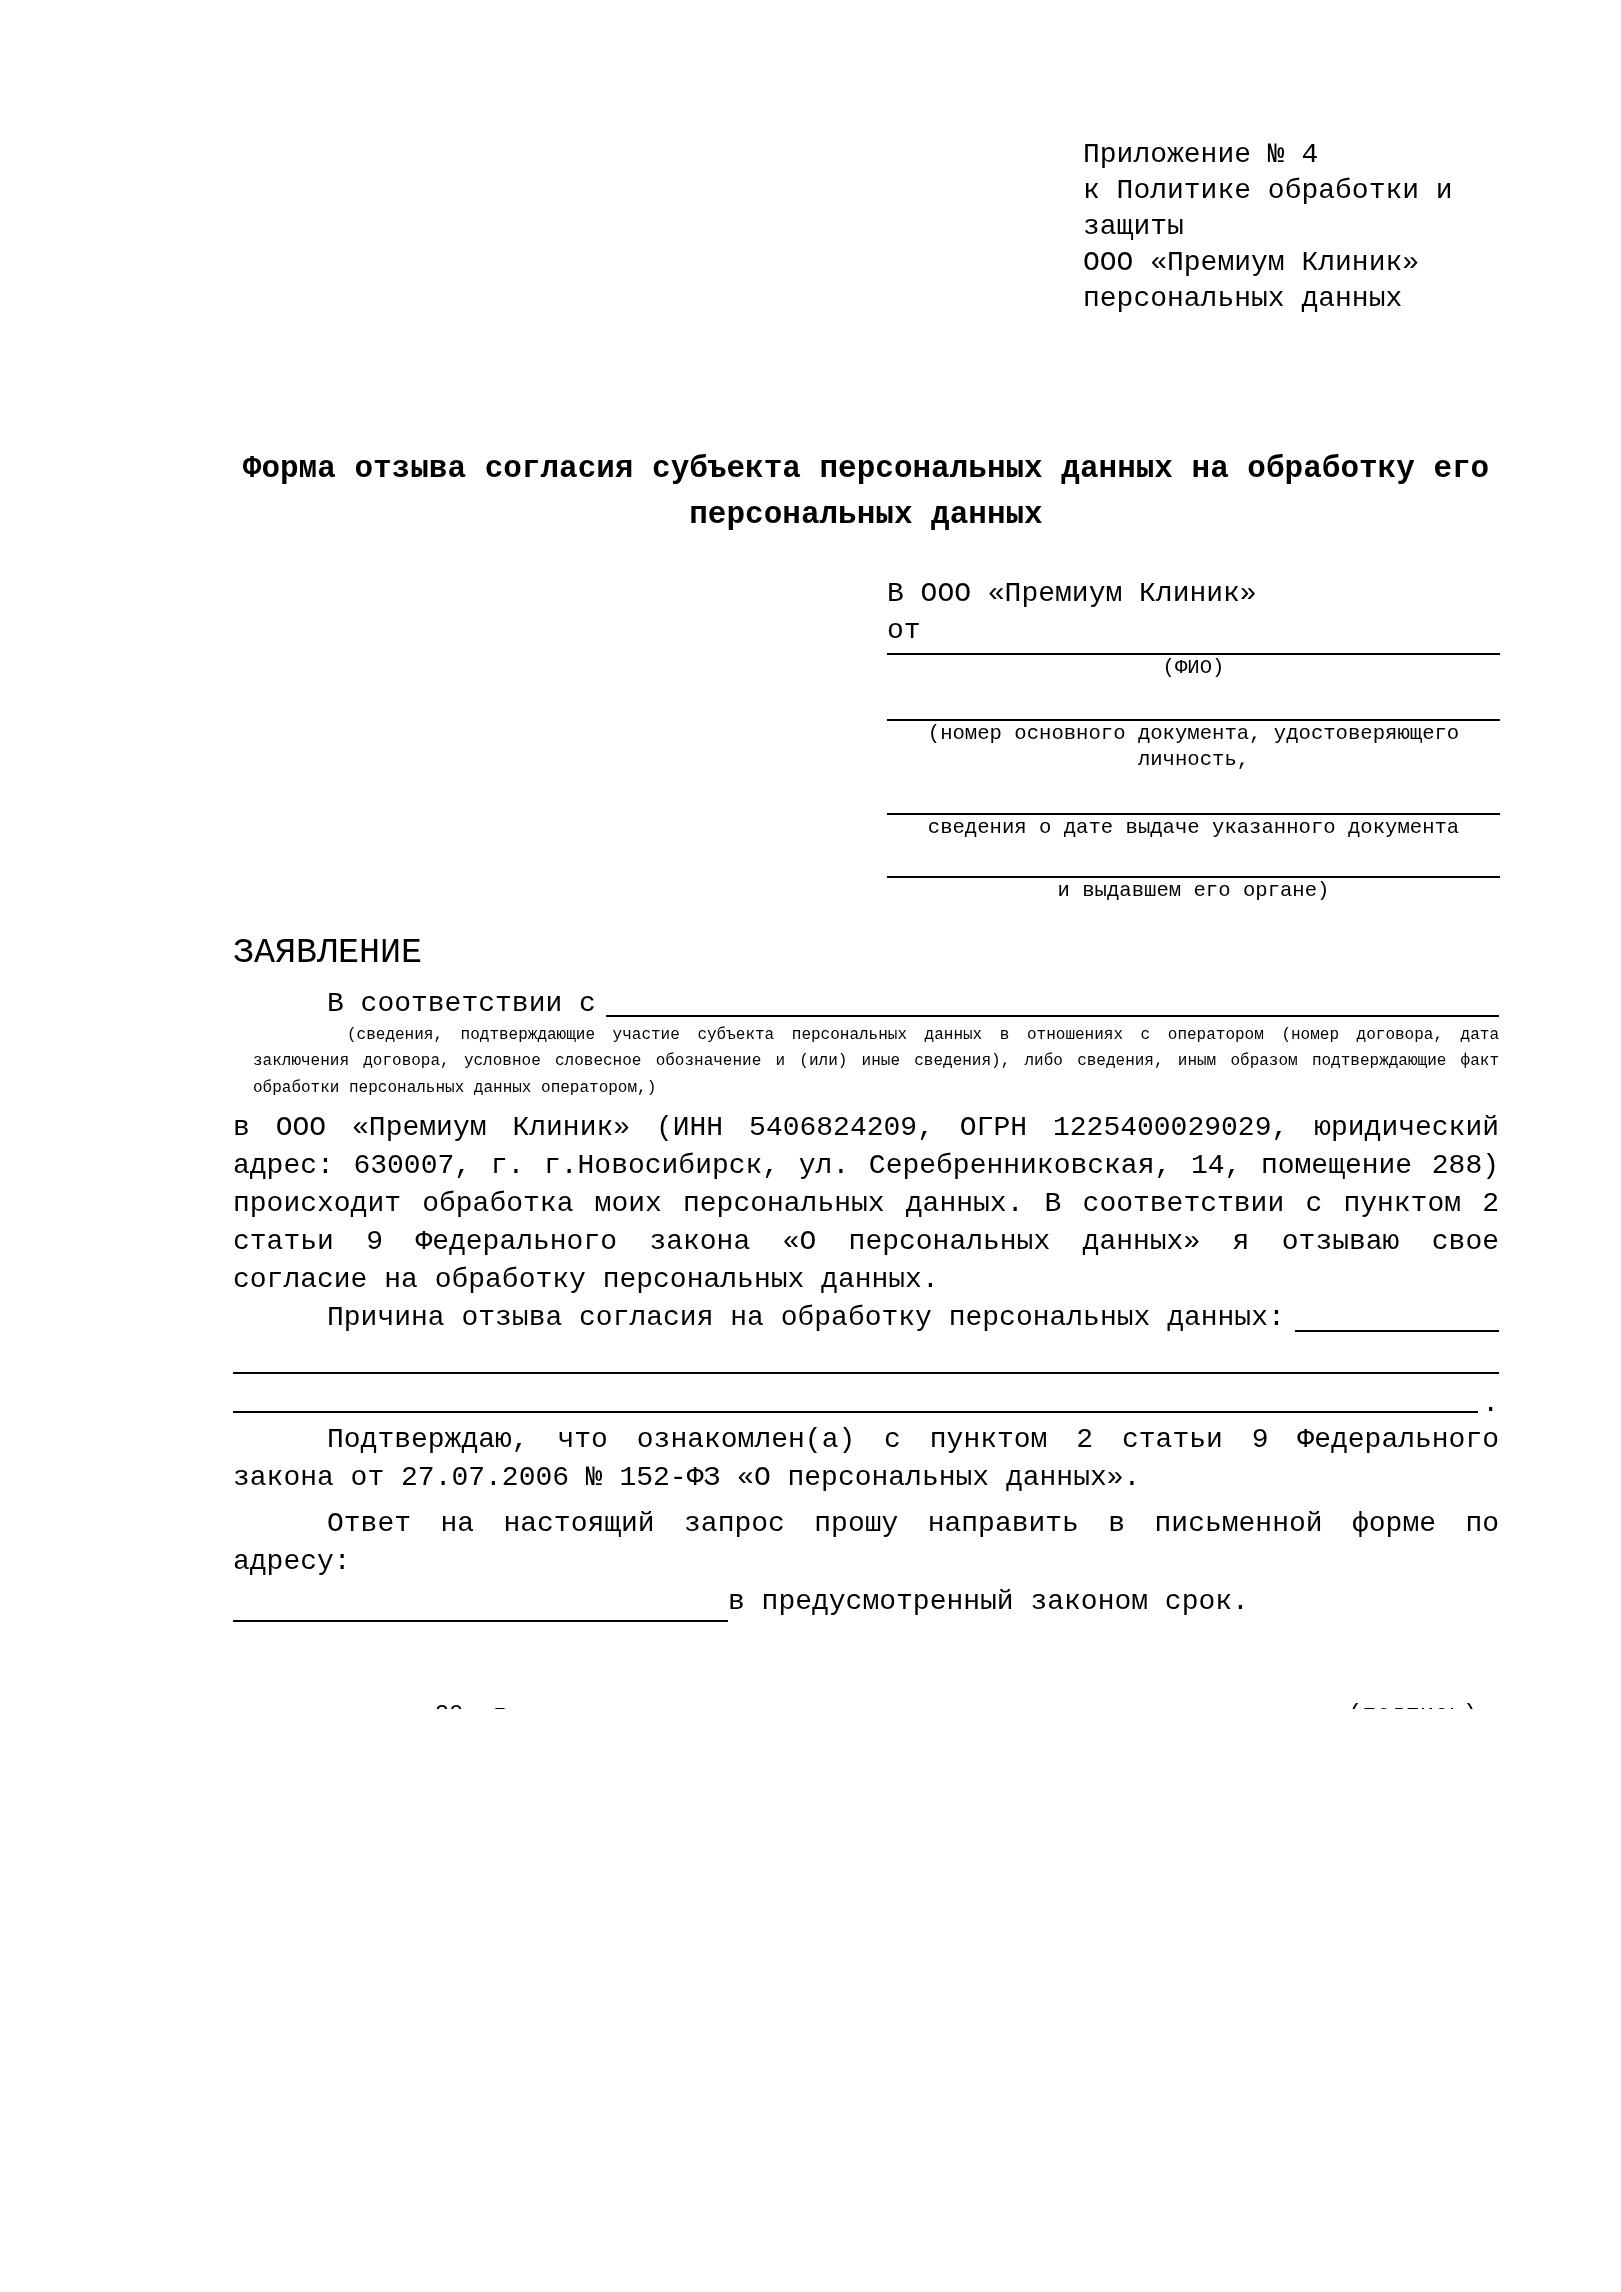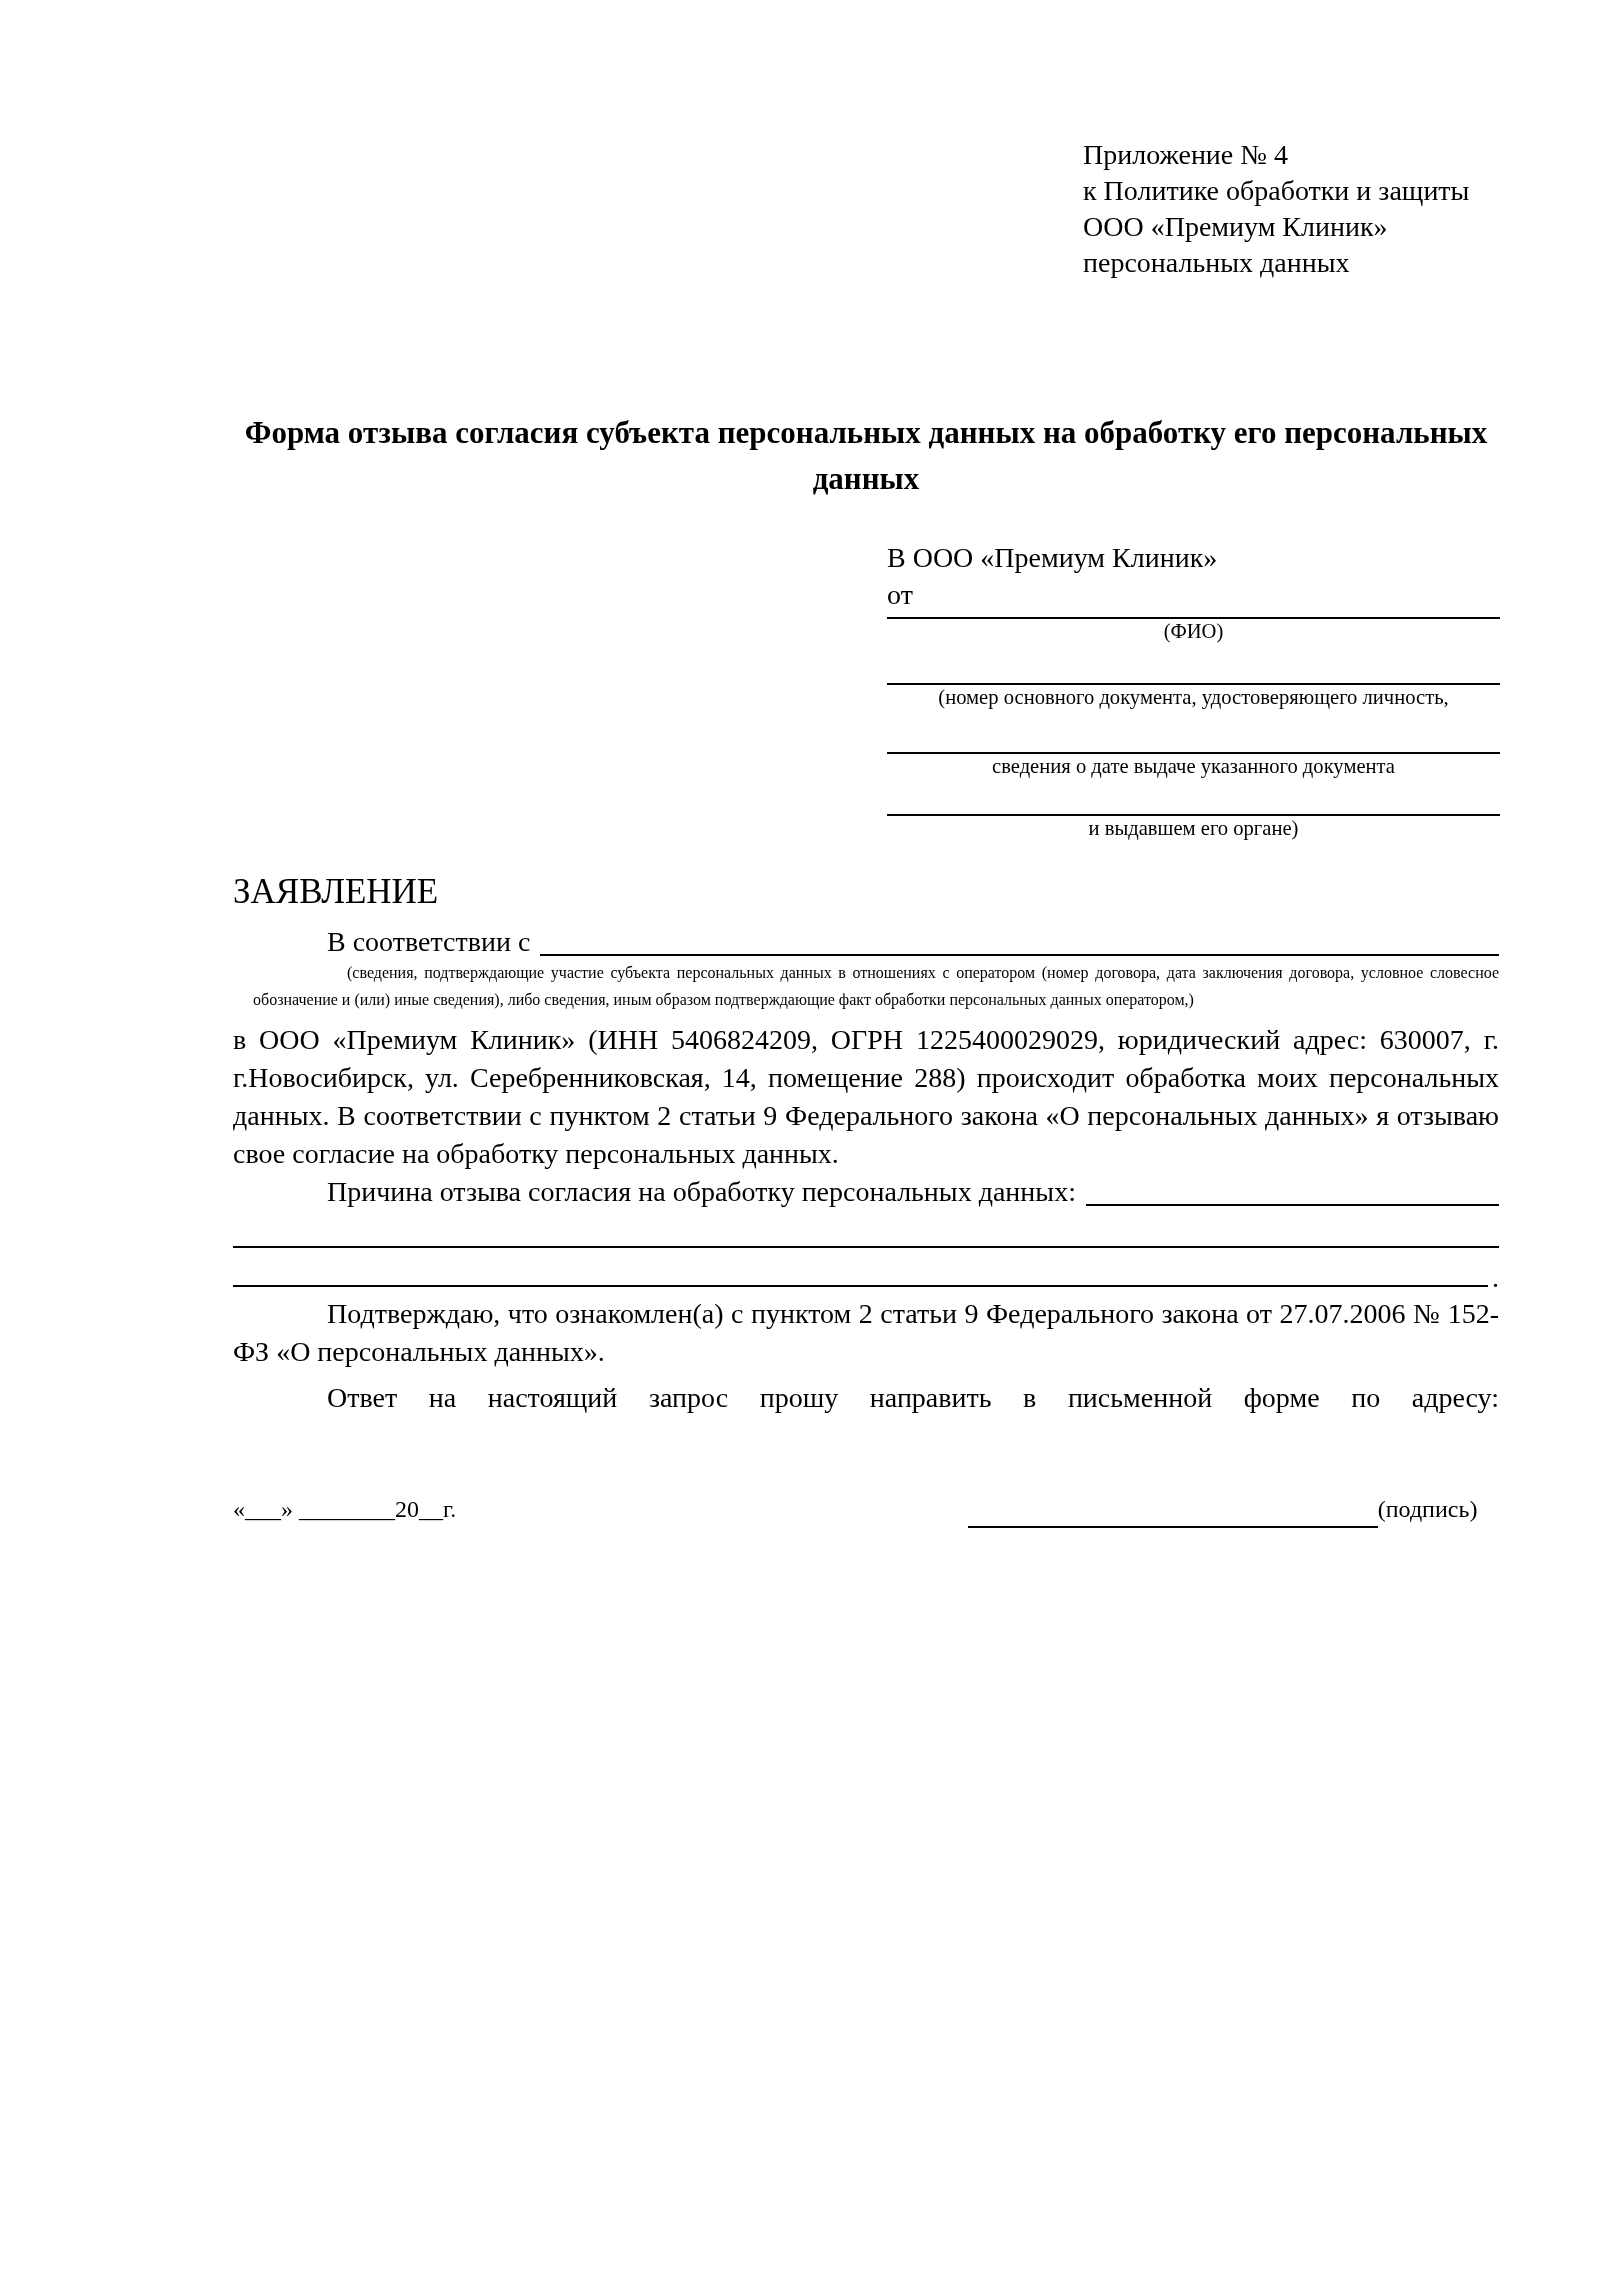--- a/index.html
+++ b/index.html
@@ -1,21 +1,21 @@
 <!DOCTYPE html>
 <html><head>
 <meta charset="utf-8">
 <style>
   html, body { margin: 0; padding: 0; background: #ffffff; }
   .page {
     width: 1621px;
     height: 1709px;
     background: #ffffff;
     color: #000000;
-    font-family: Liberation Serif, serif;
+    font-family: Liberation Mono, monospace;
     box-sizing: border-box;
     padding: 137px 122px 0 233px;
     overflow: hidden;
     position: relative;
   }
 
   
   .header { margin-left: 850px; font-size: 28px; line-height: 36px; }
 
   
@@ -119,20 +119,24 @@
 
   <div class="blank-row2">
     <span class="fill2"></span>
     <span class="dot">.</span>
   </div>
 
   <div class="body-par indent">Подтверждаю, что ознакомлен(а) с пунктом 2 статьи 9 Федерального закона от 27.07.2006 № 152-ФЗ «О персональных данных».</div>
 
   <div class="body-par indent stretch">Ответ на настоящий запрос прошу направить в письменной форме по адресу:</div>
 
+  <div class="reply-row">
+    <span class="addr-line"></span>
+    <span>в предусмотренный законом срок.</span>
+  </div>
 
   <div class="footer-row">
     <span class="date-blank">«___» ________20__г.</span>
     <span class="sig-group">
       <span class="sig-line"></span>
       <span>(подпись)</span>
     </span>
   </div>
 
 </div>

